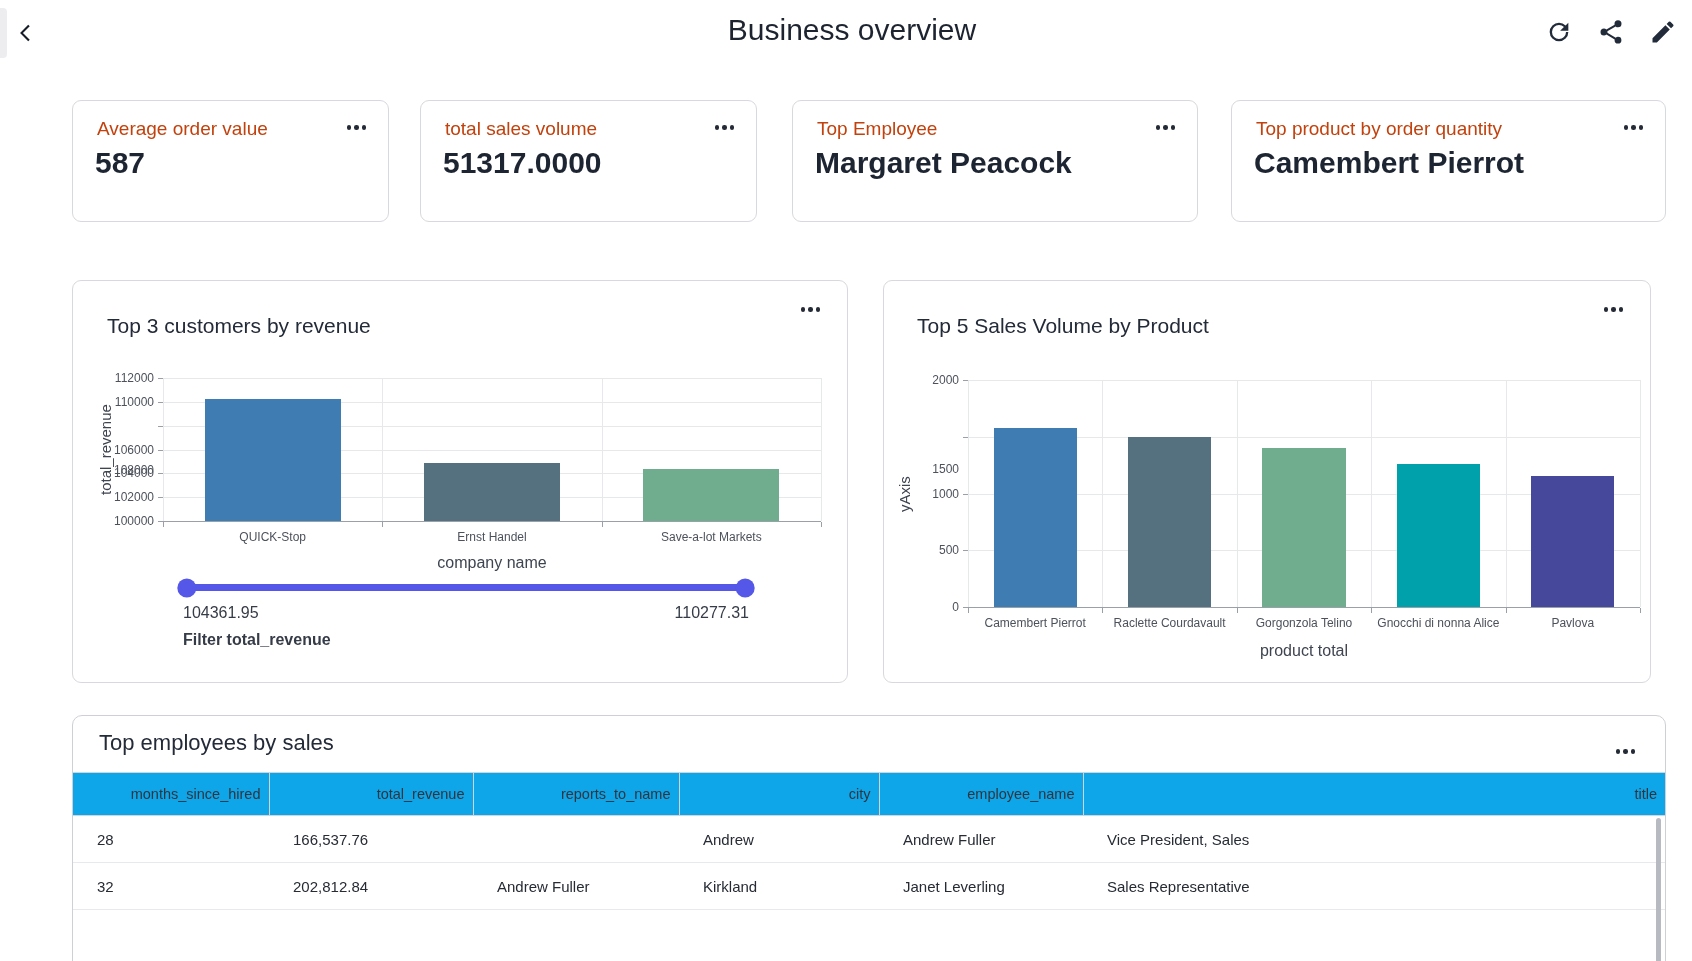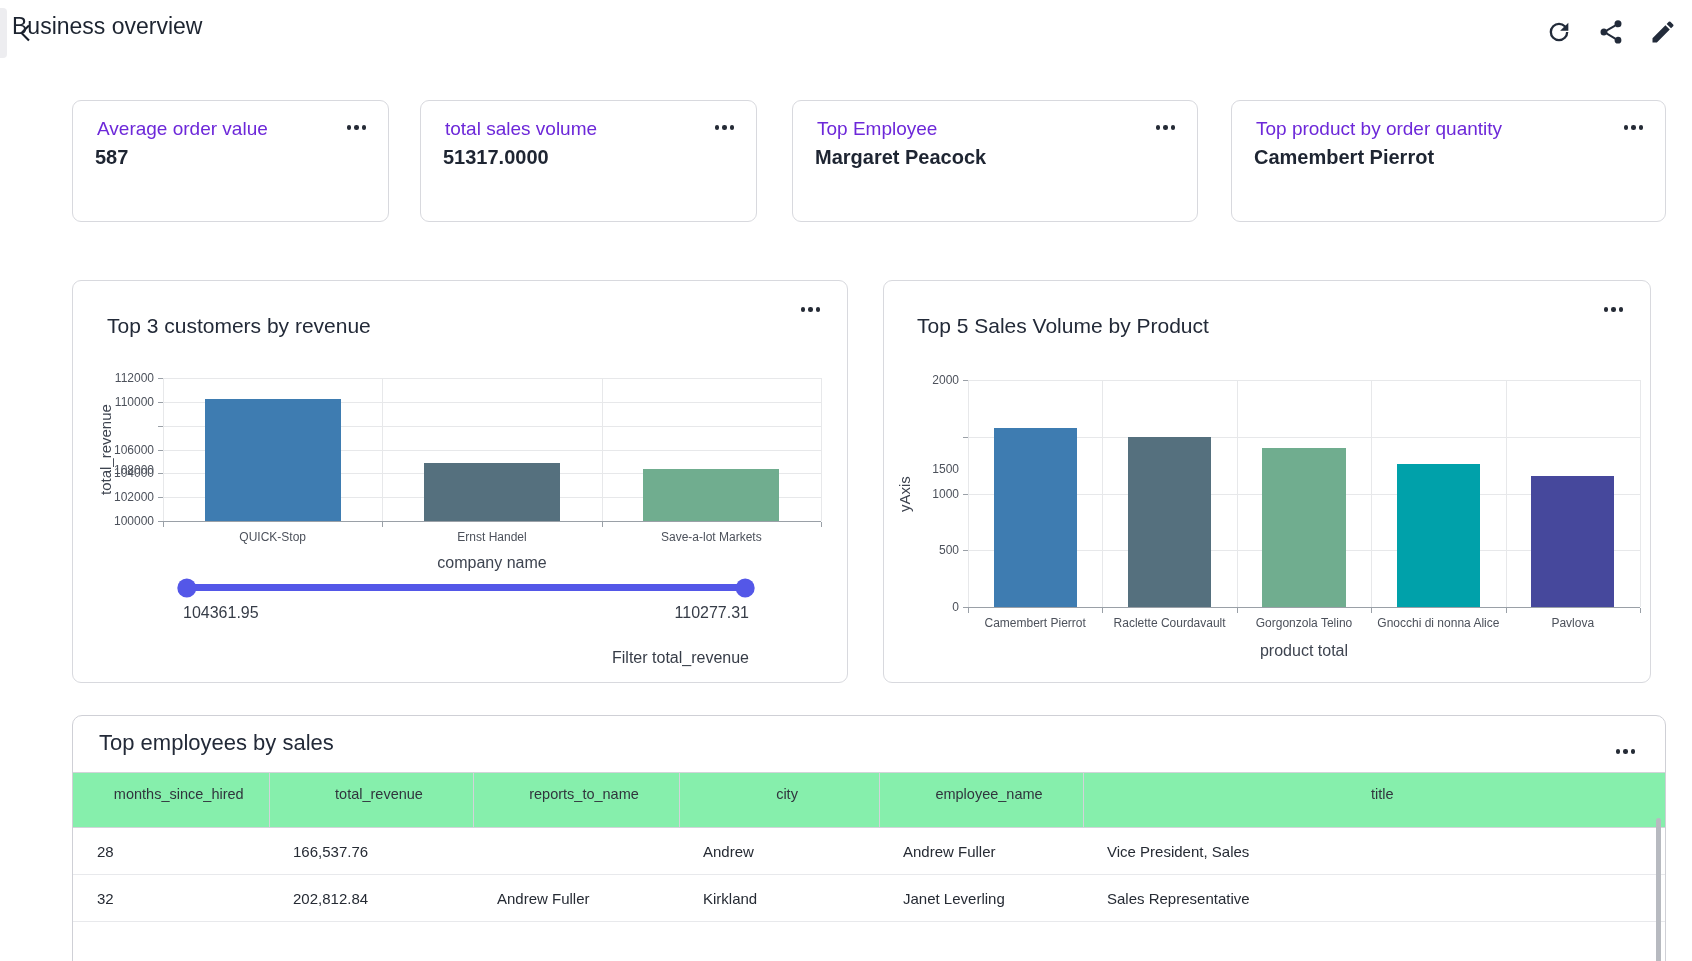--- a/index.html
+++ b/index.html
@@ -3,33 +3,33 @@
 <meta charset="utf-8">
 <style>
   html,body{margin:0;padding:0;background:#fff;}
   body{font-family:"Liberation Sans","DejaVu Sans",sans-serif;overflow:hidden;}
   #stage{position:relative;width:1692px;height:961px;background:#fff;overflow:hidden;}
 
   
   #topbar{position:absolute;left:0;top:0;width:100%;height:66px;background:#fff;}
   #drawer-edge{position:absolute;left:0;top:8px;width:7px;height:50px;background:#ededf0;border-radius:0 4px 4px 0;}
   .back-btn{position:absolute;left:10px;top:18px;width:32px;height:32px;border:none;background:none;cursor:pointer;padding:0;color:#161d29;}
-  #page-title{position:absolute;left:12px;right:0;top:13px;text-align:left;font-size:23px;font-weight:500;color:#1d2430;}
+  #page-title{position:absolute;left:12px;right:0;top:13px;text-align:center;font-size:30px;font-weight:500;color:#1d2430;}
   .hdr-icons{position:absolute;right:14px;top:18px;display:flex;gap:22px;align-items:center;}
   .icon-btn{width:30px;height:30px;border:none;background:none;cursor:pointer;padding:0;color:#222b3a;}
   .icon-btn svg,.back-btn svg{width:28px;height:28px;}
 
   
   .card{position:absolute;background:#fff;border:1px solid #d8d9de;border-radius:9px;box-sizing:border-box;}
   .dots{position:absolute;display:flex;gap:3px;align-items:center;cursor:pointer;}
   .dots i{width:4.5px;height:4.5px;border-radius:50%;background:#252b36;}
 
   
-  .kpi-title{position:absolute;left:24px;top:17px;font-size:19px;color:#6d28d9;white-space:nowrap;}
-  .kpi-value{position:absolute;left:22px;top:45px;font-size:20px;font-weight:700;color:#1e2532;white-space:nowrap;}
+  .kpi-title{position:absolute;left:24px;top:17px;font-size:19px;color:#c2410c;white-space:nowrap;}
+  .kpi-value{position:absolute;left:22px;top:45px;font-size:30px;font-weight:700;color:#1e2532;white-space:nowrap;}
   .kpi .dots{right:22px;top:24px;}
 
   
   .chart-title{position:absolute;font-size:21px;font-weight:500;color:#232a38;}
   .chart-card .dots{right:27px;top:26px;}
   .chart-area{position:absolute;left:0;right:0;}
   .c0{top:91px;height:250px;}
   .c1{top:93px;height:300px;}
   .plot{position:absolute;top:6px;border-bottom:1px solid #9aa0a7;box-sizing:border-box;}
   .c0 .plot{left:90px;right:26px;height:144px;}
@@ -48,28 +48,28 @@
   .c0 .xlab{left:90px;right:26px;top:182px;}
   .c1 .xlab{left:84px;right:10px;top:268px;}
 
   
   .slider-wrap{position:absolute;left:110px;width:566px;top:303px;}
   .slider-track{position:relative;height:7px;border-radius:4px;}
   .slider-handle{position:absolute;top:50%;width:19px;height:19px;border-radius:50%;cursor:pointer;}
   .slider-handle.left{left:0;transform:translate(-30%,-50%);}
   .slider-handle.right{left:100%;transform:translate(-70%,-50%);}
   .slider-labels{display:flex;justify-content:space-between;margin-top:13px;font-size:16px;color:#363c47;}
-  .slider-caption{text-align:right;margin-top:27px;font-size:16px;color:#363c47;}
+  .slider-caption{text-align:left;margin-top:9px;font-size:16px;color:#363c47;font-weight:bold;}
 
   
   #table-card{left:72px;top:715px;width:1594px;height:292px;border-radius:10px;border:1px solid #cfd0d6;}
   #table-title{position:absolute;left:26px;top:14px;font-size:22px;font-weight:500;color:#232a38;}
   #table-card .dots{right:30px;top:33px;}
   #emp-table{position:absolute;left:0;top:56px;width:100%;border-collapse:collapse;table-layout:fixed;}
-  #emp-table th{background:#86efac;height:42px;text-align:center;padding:0 8px 12px 24px;font-weight:400;font-size:14.5px;color:#30353d;border-right:1px solid #d2d4d9;overflow:hidden;white-space:nowrap;}
+  #emp-table th{background:#0ea5e9;height:42px;text-align:right;padding:0 8px 0 24px;font-weight:400;font-size:14.5px;color:#30353d;border-right:1px solid #d2d4d9;overflow:hidden;white-space:nowrap;}
   #emp-table th:last-child{border-right:none;}
   #emp-table td{height:46px;padding:0 8px 0 24px;font-size:15px;color:#262b34;border-bottom:1px solid #e8e9ec;overflow:hidden;white-space:nowrap;}
   #emp-table thead tr{border-top:1px solid #d2d4d9;border-bottom:1px solid #d2d4d9;}
   #vscroll{position:absolute;right:4px;top:102px;bottom:5px;width:5px;border-radius:3px;background:#b7bac0;}
 </style>
 </head>
 <body>
 
 <div id="stage">
 

